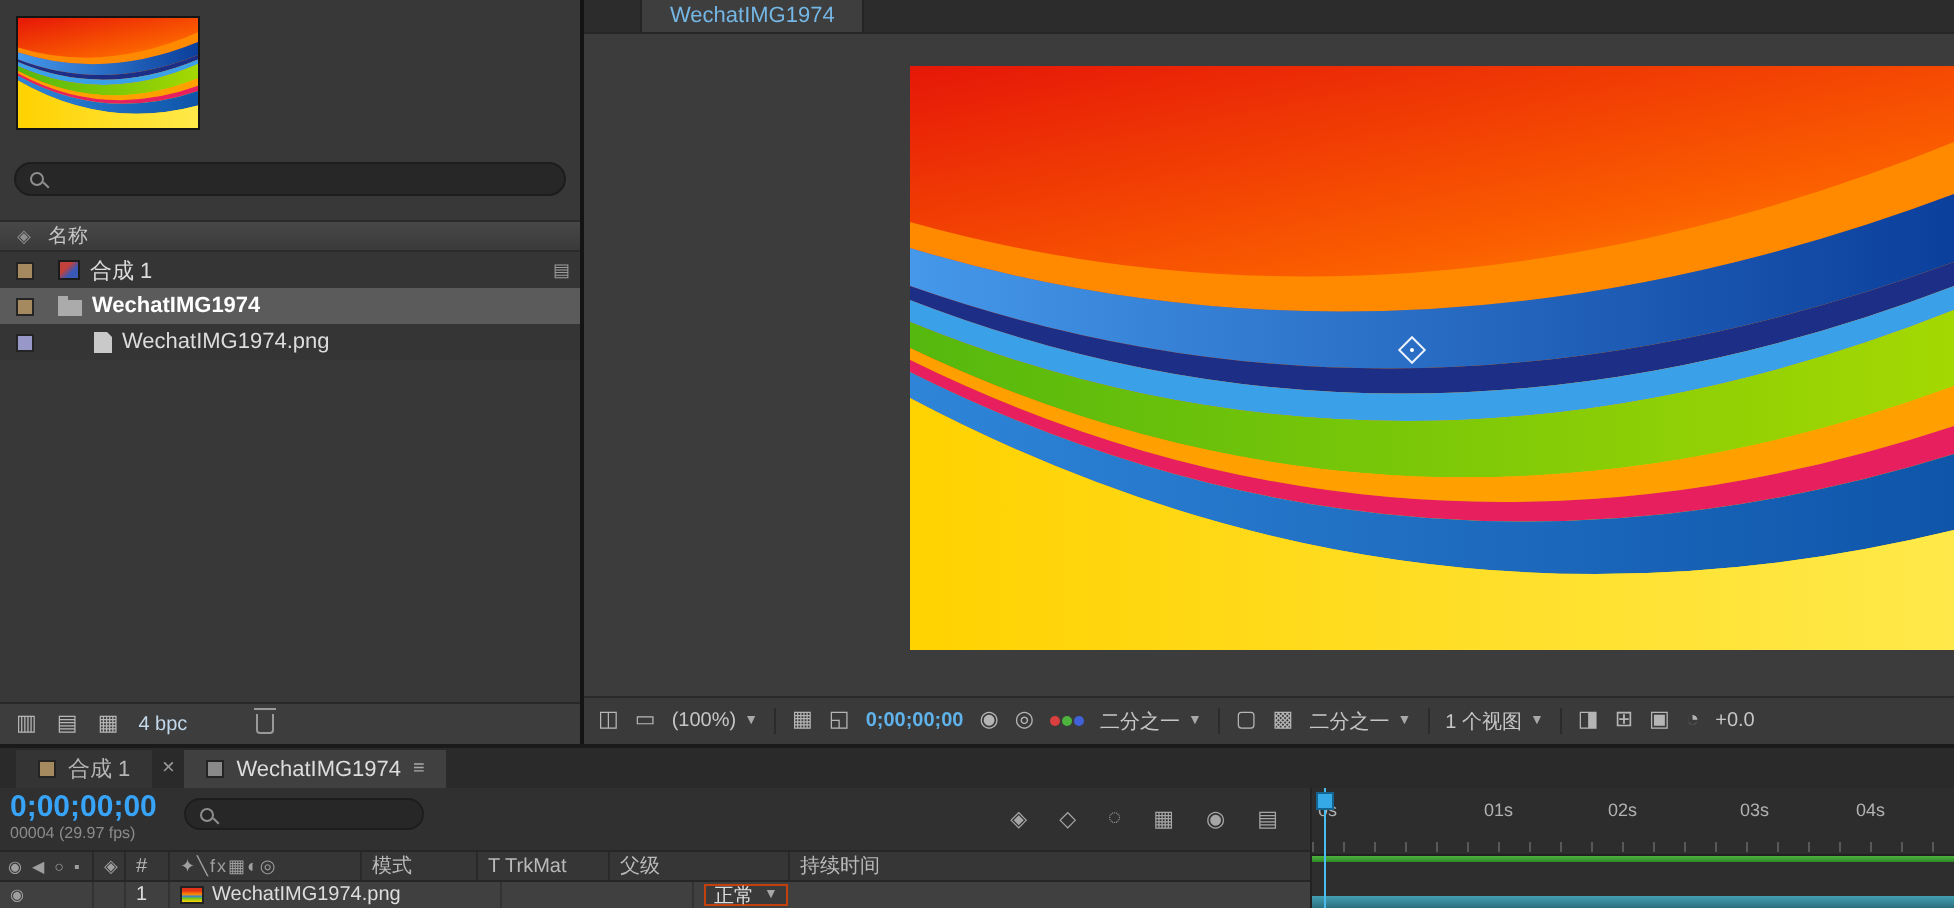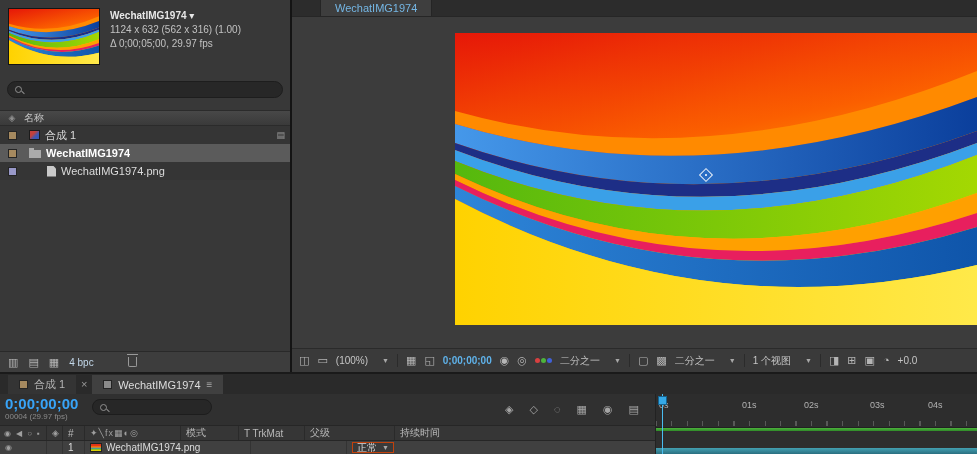--- a/index.html
+++ b/index.html
@@ -51,21 +51,21 @@
         color:#74b6e4;border-left:1px solid #252525;border-right:1px solid #252525}
   .stage{flex:1;position:relative;overflow:hidden;background:#3c3c3c}
   .comp-img{position:absolute;left:163px;top:16px;width:522px;height:292px;background:#000}
   .comp-img svg{display:block;width:100%;height:100%}
   .anchor{position:absolute;left:246px;top:137px;width:10px;height:10px;
           border:1px solid rgba(255,255,255,.9);transform:rotate(45deg)}
   .anchor::after{content:"";position:absolute;left:3px;top:3px;width:2px;height:2px;background:#fff;border-radius:50%}
   .vbar{height:24px;background:#3a3a3a;border-top:1px solid #2a2a2a;display:flex;align-items:center;
         gap:8px;padding:0 7px;font-size:10px;color:#c6c6c6;white-space:nowrap;overflow:hidden}
   .ic{color:#b5b5b5;font-size:11px;line-height:1}
-  .drop{display:flex;align-items:center;gap:14px}
+  .drop{display:flex;align-items:center;gap:4px}
   .caret{font-size:7px;color:#a8a8a8}
   .vtc{color:#5fb2ea;font-weight:bold}
   .sep{width:1px;height:13px;background:#2b2b2b;flex:none}
   .rgbdots{display:inline-flex;gap:1px;align-items:center}
   .rgbdots i{width:5px;height:5px;border-radius:50%;display:block}
   .rgbdots .r{background:#d84040}.rgbdots .g{background:#4db33c}.rgbdots .b{background:#4061d8}
   
   .timeline{position:absolute;left:0;top:374px;width:977px;height:80px;background:#303030}
   .ttabs{height:20px;background:#2a2a2a;display:flex;align-items:flex-end;padding-left:8px}
   .ttab{height:19px;display:flex;align-items:center;gap:6px;padding:0 11px;background:#343434;color:#b5b5b5}
@@ -157,28 +157,20 @@
 <div class="app">
 
   <div class="top">
 
     <div class="project">
       <div class="proj-head">
         <div class="thumb">
           <svg viewBox="0 0 522 292" preserveAspectRatio="none">
               <use href="#art"></use>
             </svg>
-        </div>
-        <div class="meta">
-          <div class="t">
-            <span>WechatIMG1974</span>
-            <span>▾</span>
-          </div>
-          <div>1124 x 632 (562 x 316) (1.00)</div>
-          <div>Δ 0;00;05;00, 29.97 fps</div>
         </div>
       </div>
 
       <div class="searchrow">
         <span class="mag"></span>
         <input class="search" type="text" style="">
       </div>
 
       <div class="tbl-head">
         <span class="col-chip">◈</span>

